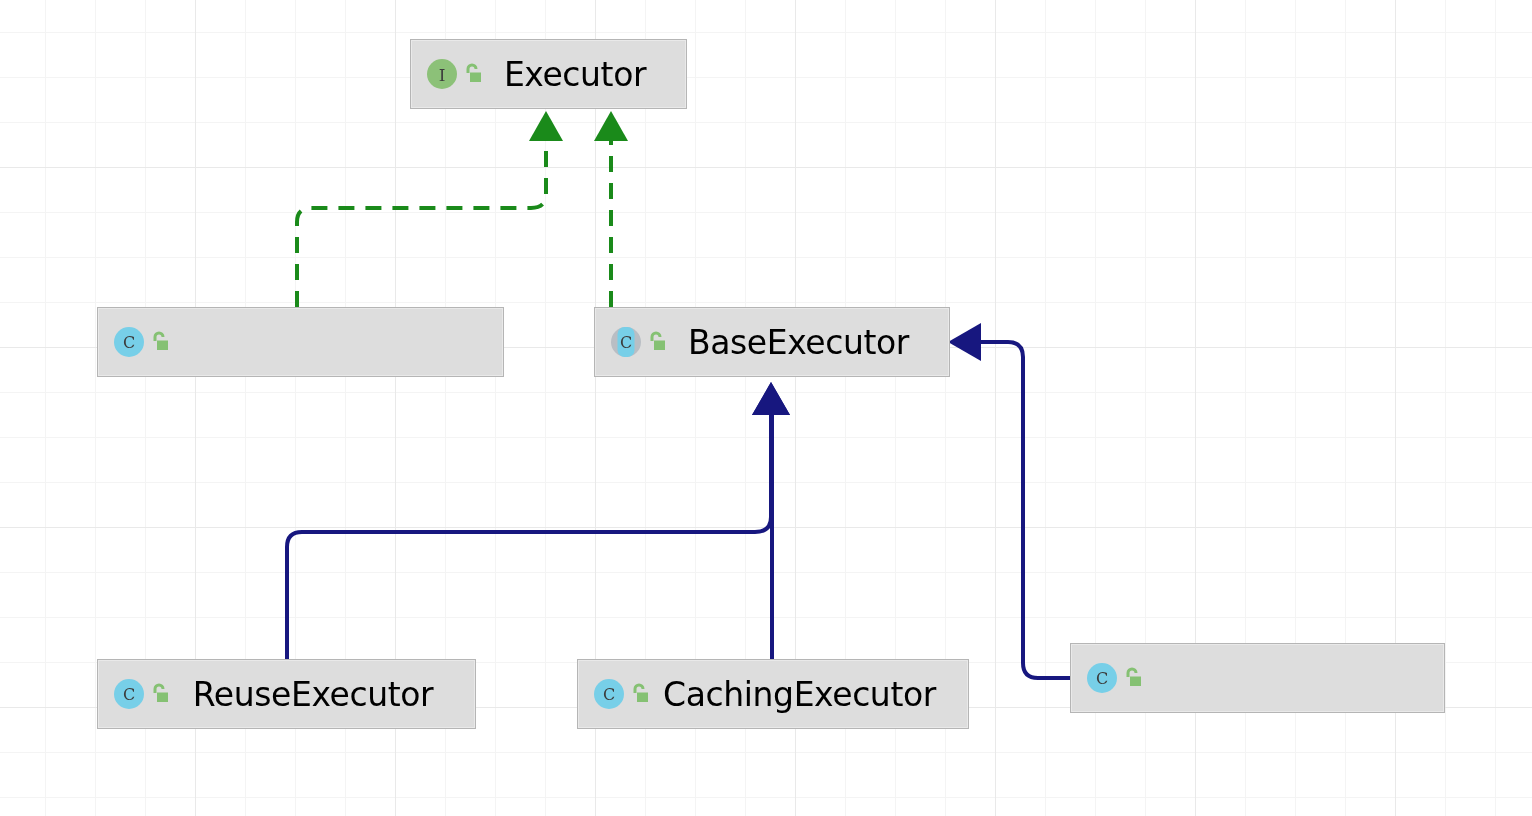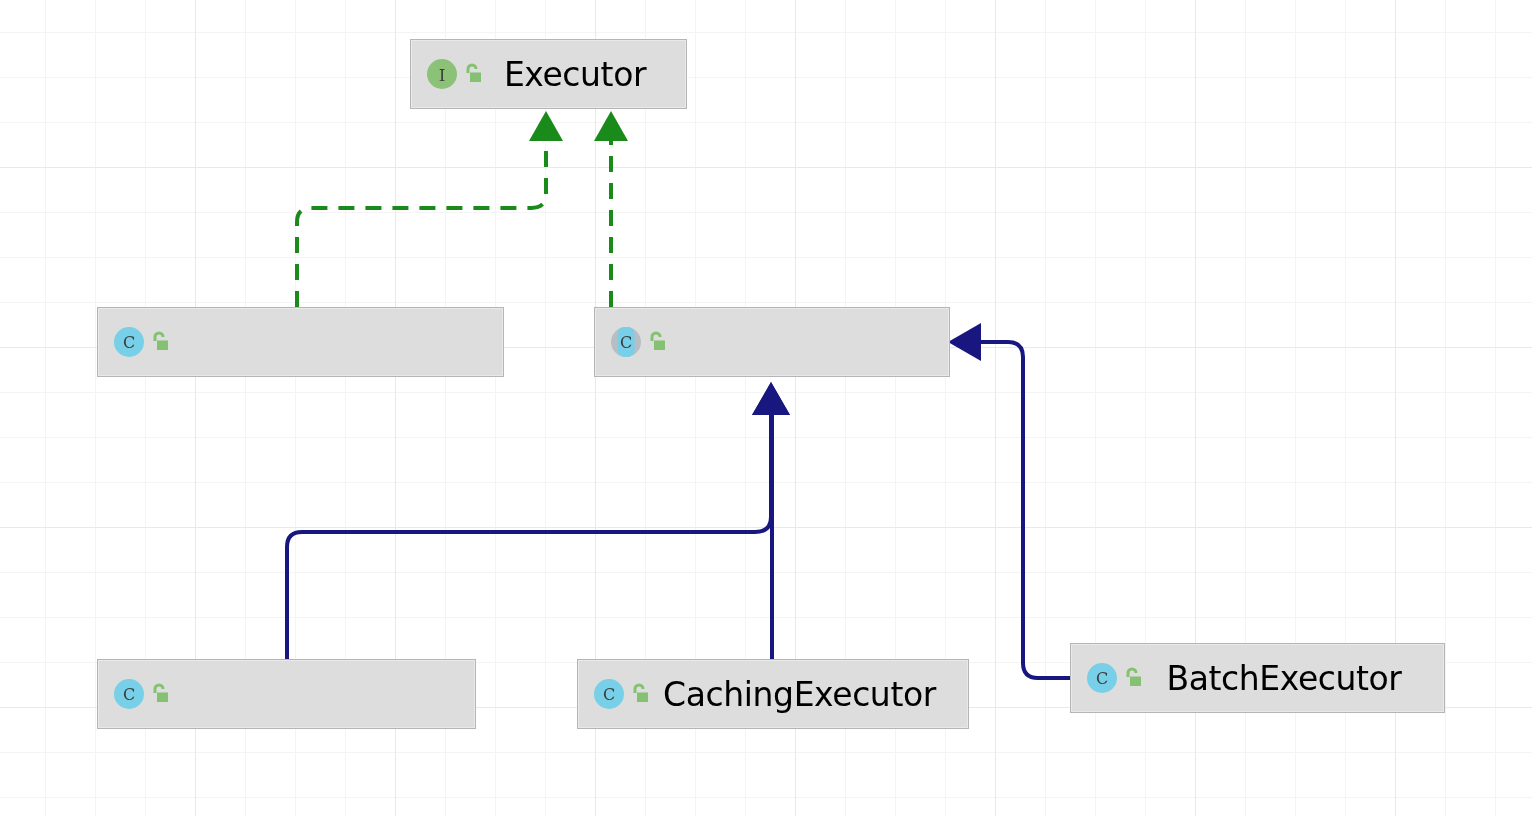--- a/index.html
+++ b/index.html
@@ -148,33 +148,35 @@
       <svg class="stereo-icon" viewBox="0 0 34 34">
         <circle cx="17" cy="17" r="15" fill="#b9bec4"></circle>
         <rect x="8.5" y="2" width="17" height="30" rx="7" ry="7" fill="#77cfe8"></rect>
         <text x="17" y="23" text-anchor="middle" font-family="DejaVu Serif, serif" font-size="16" fill="#3c3c3c">C</text>
       </svg>
       <svg class="vis-icon" viewBox="0 0 22 22">
         <path d="M6 10 L6 6 A4 4 0 0 1 14 6" fill="none" stroke="#85c173" stroke-width="3"></path>
         <rect x="8" y="9.5" width="11" height="9.5" fill="#85c173"></rect>
       </svg>
     </span>
+    <span class="node-label">BaseExecutor</span>
   </div>
 
   <div class="node" style="left:97px; top:659px; width:379px; height:70px;">
     <span class="node-icons">
       <svg class="stereo-icon" viewBox="0 0 34 34">
         <circle cx="17" cy="17" r="15" fill="#77cfe8"></circle>
         <text x="17" y="23" text-anchor="middle" font-family="DejaVu Serif, serif" font-size="16" fill="#3c3c3c">C</text>
       </svg>
       <svg class="vis-icon" viewBox="0 0 22 22">
         <path d="M6 10 L6 6 A4 4 0 0 1 14 6" fill="none" stroke="#85c173" stroke-width="3"></path>
         <rect x="8" y="9.5" width="11" height="9.5" fill="#85c173"></rect>
       </svg>
     </span>
+    <span class="node-label">ReuseExecutor</span>
   </div>
 
   <div class="node" style="left:577px; top:659px; width:392px; height:70px;">
     <span class="node-icons">
       <svg class="stereo-icon" viewBox="0 0 34 34">
         <circle cx="17" cy="17" r="15" fill="#77cfe8"></circle>
         <text x="17" y="23" text-anchor="middle" font-family="DejaVu Serif, serif" font-size="16" fill="#3c3c3c">C</text>
       </svg>
       <svg class="vis-icon" viewBox="0 0 22 22">
         <path d="M6 10 L6 6 A4 4 0 0 1 14 6" fill="none" stroke="#85c173" stroke-width="3"></path>
@@ -188,16 +190,15 @@
     <span class="node-icons">
       <svg class="stereo-icon" viewBox="0 0 34 34">
         <circle cx="17" cy="17" r="15" fill="#77cfe8"></circle>
         <text x="17" y="23" text-anchor="middle" font-family="DejaVu Serif, serif" font-size="16" fill="#3c3c3c">C</text>
       </svg>
       <svg class="vis-icon" viewBox="0 0 22 22">
         <path d="M6 10 L6 6 A4 4 0 0 1 14 6" fill="none" stroke="#85c173" stroke-width="3"></path>
         <rect x="8" y="9.5" width="11" height="9.5" fill="#85c173"></rect>
       </svg>
     </span>
-    <span class="node-label">BatchExecutor</span>
   </div>
 
 </div>
 
 </body></html>

